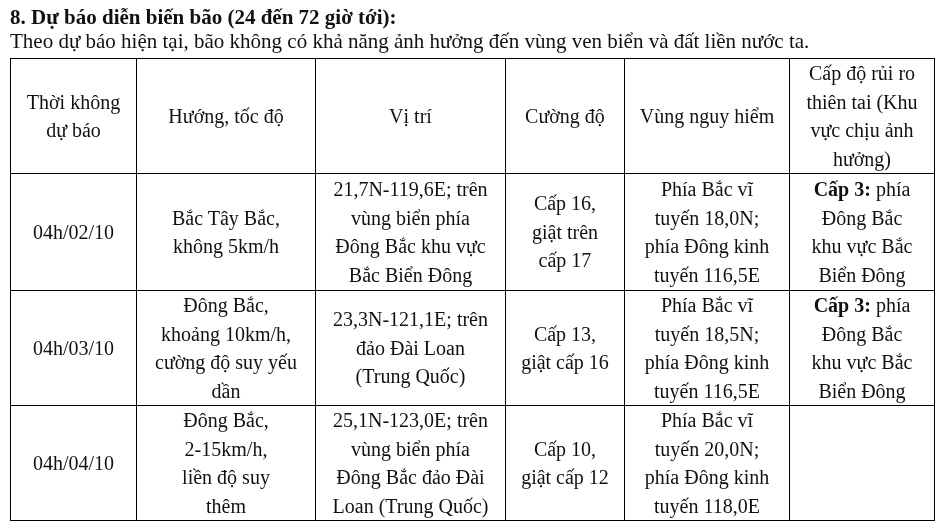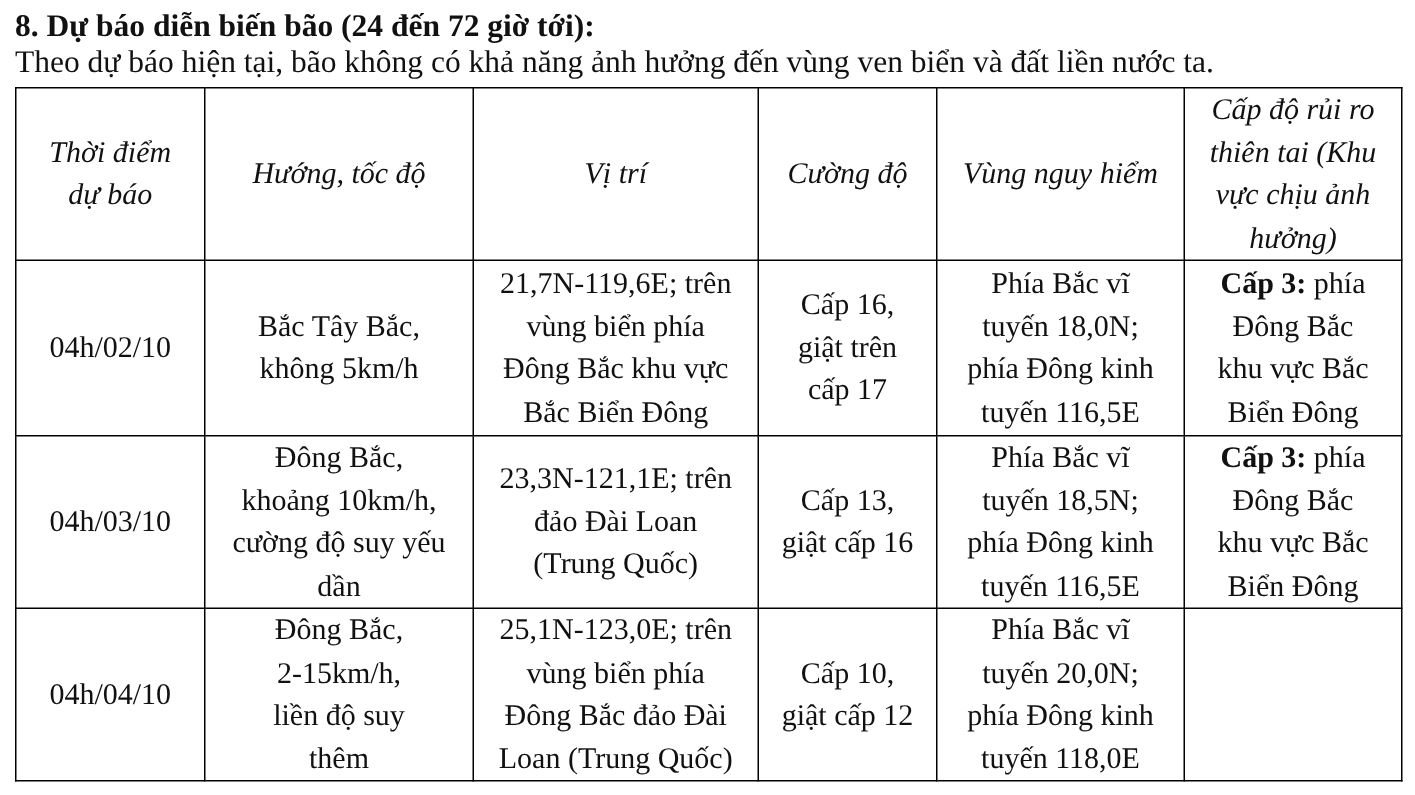--- a/index.html
+++ b/index.html
@@ -20,21 +20,21 @@
     position: absolute; left: 10px; top: 58px;
     border-collapse: collapse; table-layout: fixed;
     width: 924px;
   }
   table.fc td, table.fc th {
     border: 1.5px solid #000;
     text-align: center; vertical-align: middle;
     font-size: 20px; line-height: 28.5px; padding: 0 6px;
     font-weight: normal;
   }
-  table.fc th { font-style: italic; height: 113px; }
+  table.fc th { height: 113px; }
   table.fc tr.r1 td { height: 116px; }
   table.fc tr.r2 td { height: 113px; }
   table.fc tr.r3 td { height: 114px; }
   .line { display: block; }
   .b { font-weight: bold; }
 </style>
 </head>
 <body>
 
 <div class="heading"><span>8. Dự báo diễn biến bão (</span><span class="it">24 đến 72 giờ tới):</span></div>
@@ -45,21 +45,21 @@
     <col style="width:126px">
       <col style="width:179px">
       <col style="width:190px">
     <col style="width:119px">
       <col style="width:165px">
       <col style="width:145px">
   </colgroup>
   <thead>
     <tr>
       <th>
-        <span class="line">Thời điểm</span>
+        <span class="line">Thời không</span>
         <span class="line">dự báo</span>
       </th>
       <th>
         <span class="line">Hướng, tốc độ</span>
       </th>
       <th>
         <span class="line">Vị trí</span>
       </th>
       <th>
         <span class="line">Cường độ</span>

